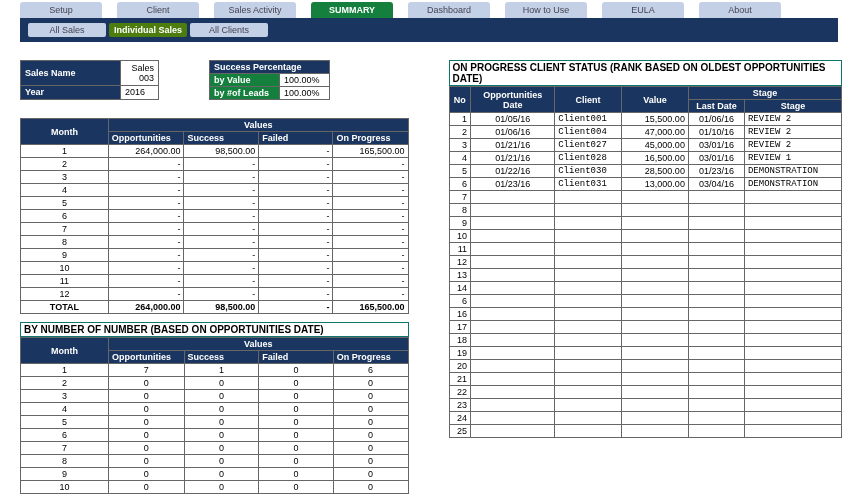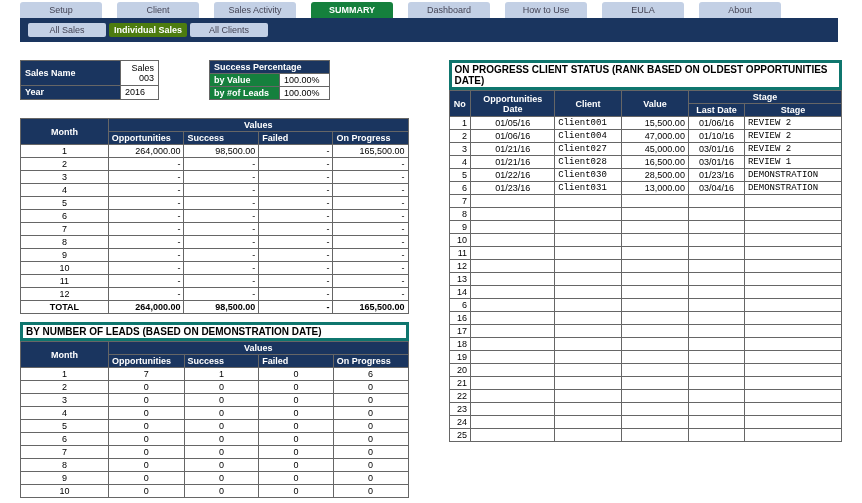--- a/index.html
+++ b/index.html
@@ -38,21 +38,21 @@
   .right-col { width: 400px; }
 
   
   .info-row { display:flex; gap:50px; margin-bottom:18px; }
   table.info { border-collapse: collapse; }
   table.info td { border:1px solid #666; padding:1px 4px; height:12px; font-size:9px; }
   .hd { background:#1a355f; color:#fff; font-weight:bold; }
   .hd2 { background:#15803d; color:#fff; font-weight:bold; }
   .val { background:#fff; }
 
-  .section-title { background:#fff; font-weight:bold; font-size:10px; border:3px solid #0f766e; padding:1px 3px; }
+  .section-title { background:#fff; font-weight:bold; font-size:10px; border:1px solid #0f766e; padding:1px 3px; }
   table.data { border-collapse:collapse; width:100%; }
   table.data th, table.data td { border:1px solid #666; padding:1px 3px; height:11px; font-size:9px; }
   table.data th { background:#1a355f; color:#fff; font-weight:bold; }
   th.cat { text-align:center; }
   td.c { text-align:center; }
   td.r { text-align:right; }
   td.l { text-align:left;font-family:Liberation Mono, monospace; }
   tr.total td { font-weight:bold; }
   .spacer { height:8px; }
 </style>
@@ -211,21 +211,21 @@
             <td class="r">264,000.00</td>
             <td class="r">98,500.00</td>
             <td class="r">-</td>
             <td class="r">165,500.00</td>
           </tr>
         </tbody>
     </table>
 
     <div class="spacer"></div>
 
-    <div class="section-title">BY NUMBER OF LEADS (BASED ON DEMONSTRATION DATE)</div>
+    <div class="section-title">BY NUMBER OF NUMBER (BASED ON OPPORTUNITIES DATE)</div>
     <table class="data">
       <thead>
         <tr>
           <th rowspan="2" style="width:90px" class="cat">Month</th>
           <th colspan="4" class="cat">Values</th>
         </tr>
         <tr>
           <th style="width:76px;text-align:left">Opportunities</th>
           <th style="width:76px;text-align:left">Success</th>
           <th style="width:76px;text-align:left">Failed</th>

